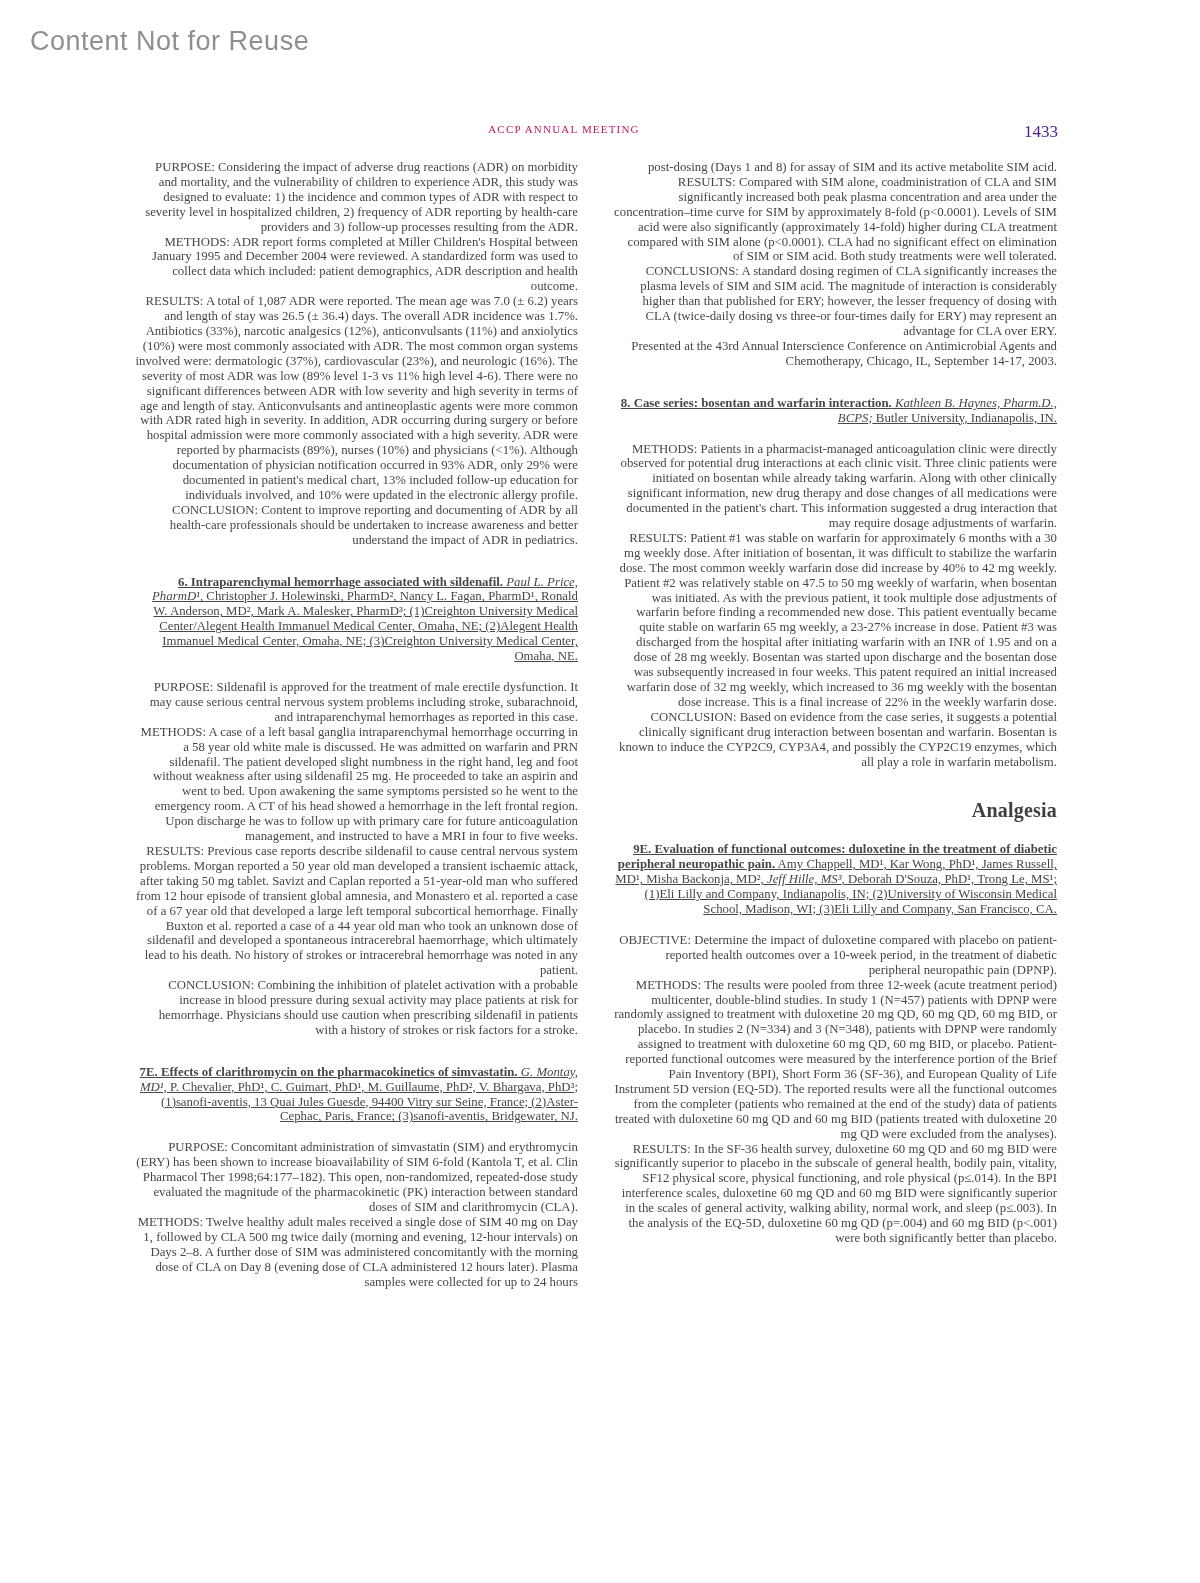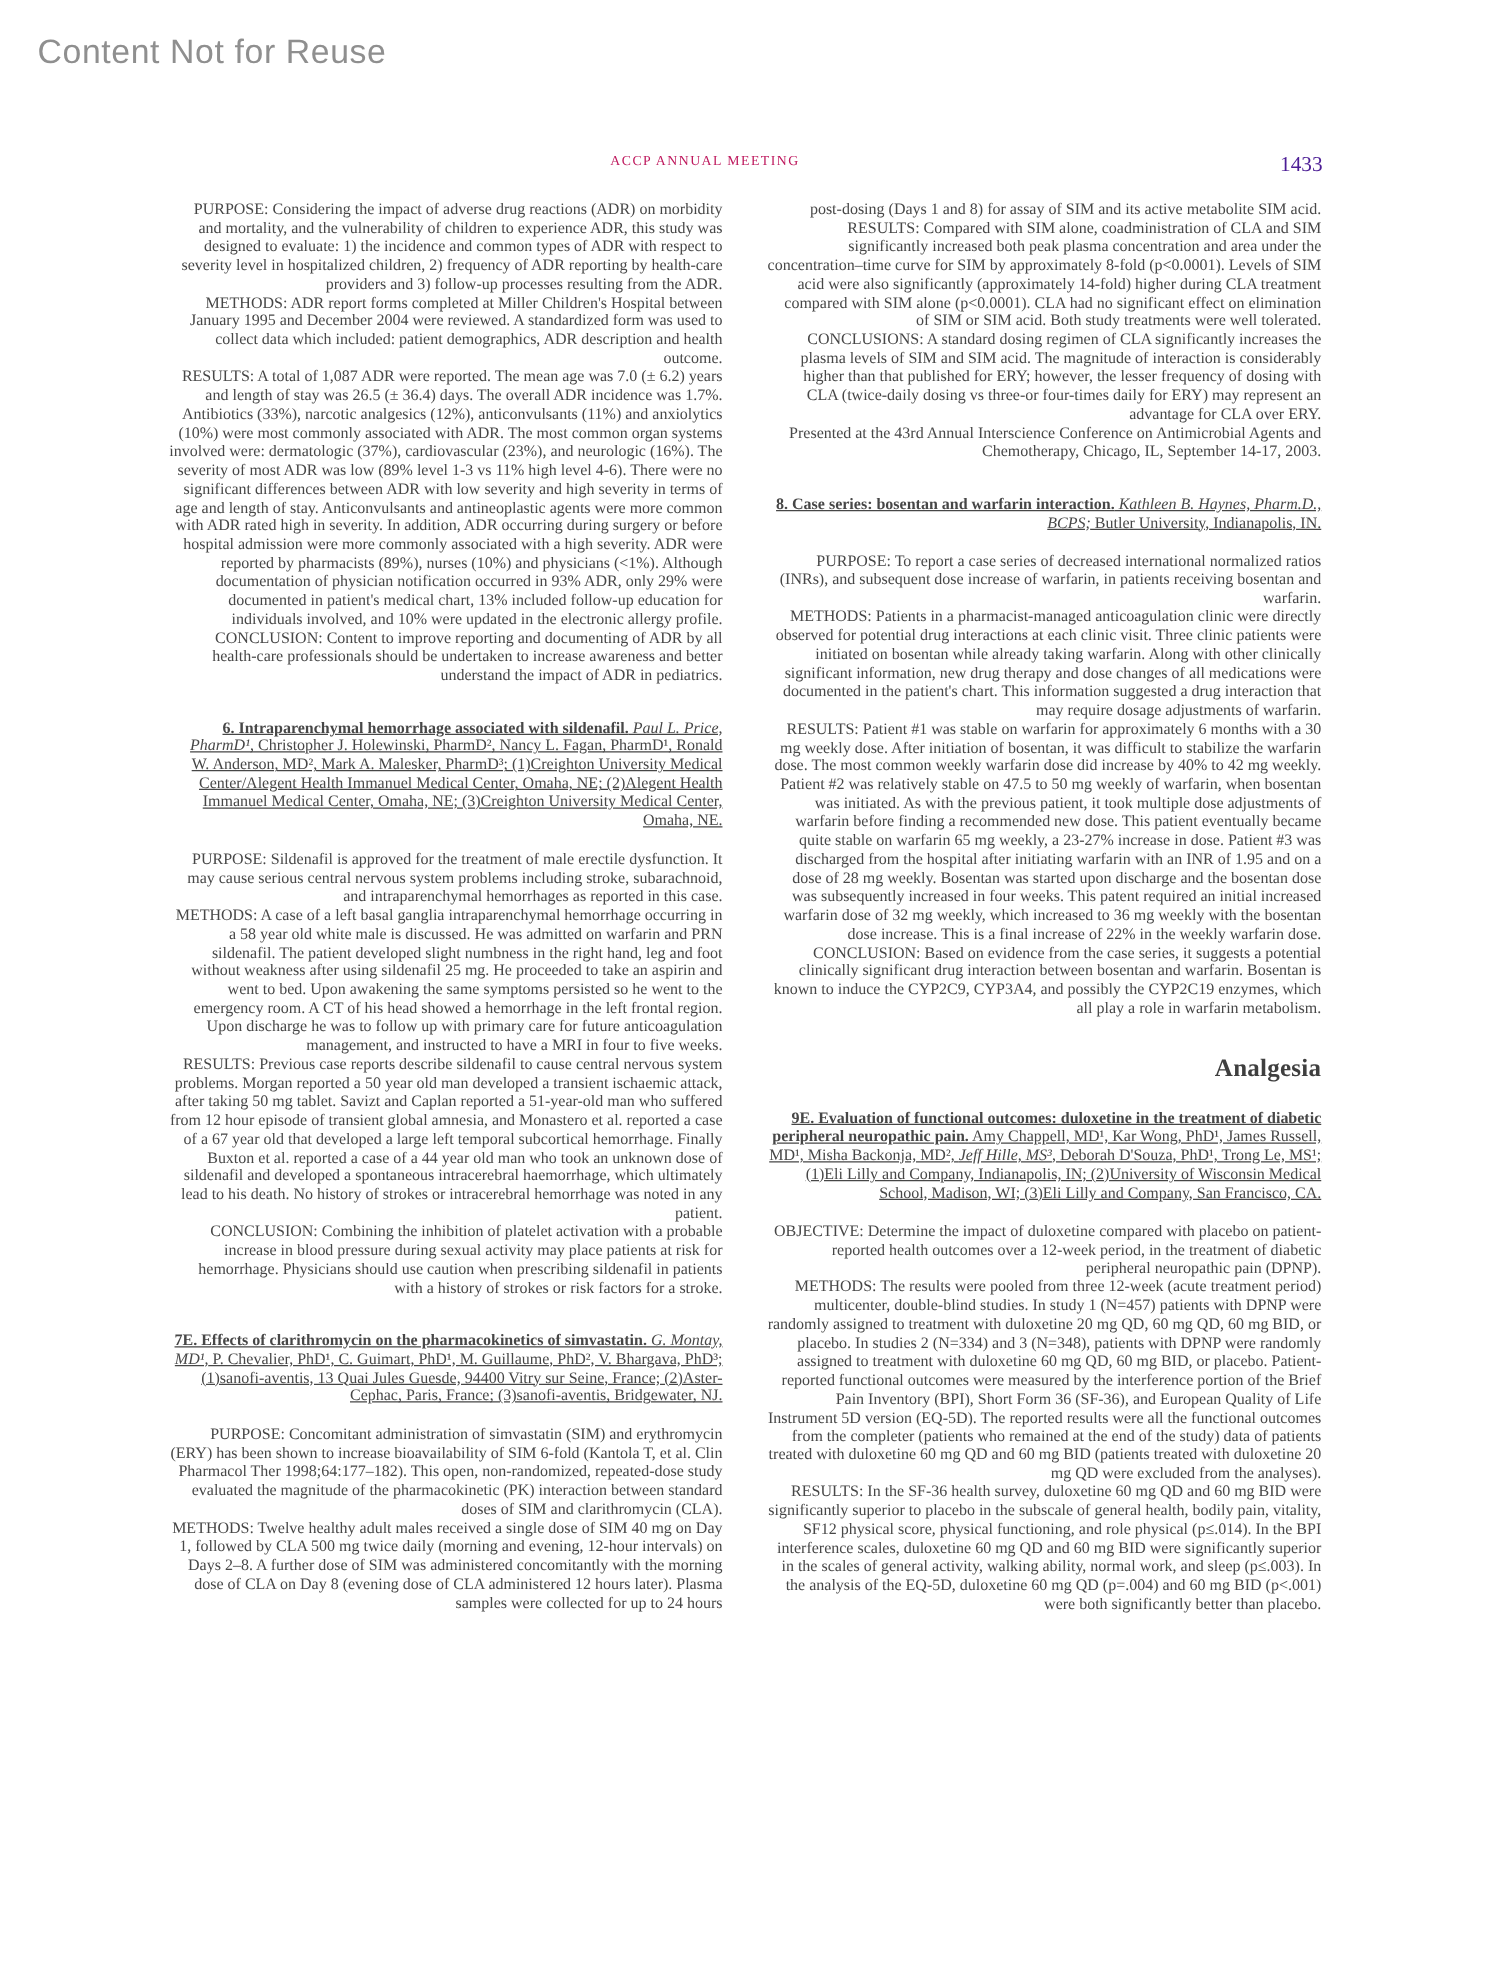--- a/index.html
+++ b/index.html
@@ -61,30 +61,29 @@
 
     <section>
       <p>post-dosing (Days 1 and 8) for assay of SIM and its active metabolite SIM acid.</p>
       <p>RESULTS: Compared with SIM alone, coadministration of CLA and SIM significantly increased both peak plasma concentration and area under the concentration–time curve for SIM by approximately 8-fold (p&lt;0.0001). Levels of SIM acid were also significantly (approximately 14-fold) higher during CLA treatment compared with SIM alone (p&lt;0.0001). CLA had no significant effect on elimination of SIM or SIM acid. Both study treatments were well tolerated.</p>
       <p>CONCLUSIONS: A standard dosing regimen of CLA significantly increases the plasma levels of SIM and SIM acid. The magnitude of interaction is considerably higher than that published for ERY; however, the lesser frequency of dosing with CLA (twice-daily dosing vs three-or four-times daily for ERY) may represent an advantage for CLA over ERY.</p>
       <p>Presented at the 43rd Annual Interscience Conference on Antimicrobial Agents and Chemotherapy, Chicago, IL, September 14-17, 2003.</p>
     </section>
 
     <section class="abstract">
       <p class="abs-heading"><span>8. Case series: bosentan and warfarin interaction.</span><span class="ital"> Kathleen B. Haynes, Pharm.D., BCPS;</span><span class="reg"> Butler University, Indianapolis, IN.</span></p>
-      <p>PURPOSE: To report a case series of decreased international normalized ratios (INRs), and subsequent dose increase of warfarin, in patients receiving bosentan and warfarin.</p>
       <p>METHODS: Patients in a pharmacist-managed anticoagulation clinic were directly observed for potential drug interactions at each clinic visit. Three clinic patients were initiated on bosentan while already taking warfarin. Along with other clinically significant information, new drug therapy and dose changes of all medications were documented in the patient's chart. This information suggested a drug interaction that may require dosage adjustments of warfarin.</p>
       <p>RESULTS: Patient #1 was stable on warfarin for approximately 6 months with a 30 mg weekly dose. After initiation of bosentan, it was difficult to stabilize the warfarin dose. The most common weekly warfarin dose did increase by 40% to 42 mg weekly. Patient #2 was relatively stable on 47.5 to 50 mg weekly of warfarin, when bosentan was initiated. As with the previous patient, it took multiple dose adjustments of warfarin before finding a recommended new dose. This patient eventually became quite stable on warfarin 65 mg weekly, a 23-27% increase in dose. Patient #3 was discharged from the hospital after initiating warfarin with an INR of 1.95 and on a dose of 28 mg weekly. Bosentan was started upon discharge and the bosentan dose was subsequently increased in four weeks. This patent required an initial increased warfarin dose of 32 mg weekly, which increased to 36 mg weekly with the bosentan dose increase. This is a final increase of 22% in the weekly warfarin dose.</p>
       <p>CONCLUSION: Based on evidence from the case series, it suggests a potential clinically significant drug interaction between bosentan and warfarin. Bosentan is known to induce the CYP2C9, CYP3A4, and possibly the CYP2C19 enzymes, which all play a role in warfarin metabolism.</p>
     </section>
 
     <p class="section-heading">Analgesia</p>
 
     <section>
       <p class="abs-heading"><span>9E. Evaluation of functional outcomes: duloxetine in the treatment of diabetic peripheral neuropathic pain.</span><span class="reg"> Amy Chappell, MD¹, Kar Wong, PhD¹, James Russell, MD¹, Misha Backonja, MD², </span><span class="ital">Jeff Hille, MS³</span><span class="reg">, Deborah D'Souza, PhD¹, Trong Le, MS¹; (1)Eli Lilly and Company, Indianapolis, IN; (2)University of Wisconsin Medical School, Madison, WI; (3)Eli Lilly and Company, San Francisco, CA.</span></p>
-      <p>OBJECTIVE: Determine the impact of duloxetine compared with placebo on patient-reported health outcomes over a 12-week period, in the treatment of diabetic peripheral neuropathic pain (DPNP).</p>
+      <p>OBJECTIVE: Determine the impact of duloxetine compared with placebo on patient-reported health outcomes over a 10-week period, in the treatment of diabetic peripheral neuropathic pain (DPNP).</p>
       <p>METHODS: The results were pooled from three 12-week (acute treatment period) multicenter, double-blind studies. In study 1 (N=457) patients with DPNP were randomly assigned to treatment with duloxetine 20 mg QD, 60 mg QD, 60 mg BID, or placebo. In studies 2 (N=334) and 3 (N=348), patients with DPNP were randomly assigned to treatment with duloxetine 60 mg QD, 60 mg BID, or placebo. Patient-reported functional outcomes were measured by the interference portion of the Brief Pain Inventory (BPI), Short Form 36 (SF-36), and European Quality of Life Instrument 5D version (EQ-5D). The reported results were all the functional outcomes from the completer (patients who remained at the end of the study) data of patients treated with duloxetine 60 mg QD and 60 mg BID (patients treated with duloxetine 20 mg QD were excluded from the analyses).</p>
       <p>RESULTS: In the SF-36 health survey, duloxetine 60 mg QD and 60 mg BID were significantly superior to placebo in the subscale of general health, bodily pain, vitality, SF12 physical score, physical functioning, and role physical (p≤.014). In the BPI interference scales, duloxetine 60 mg QD and 60 mg BID were significantly superior in the scales of general activity, walking ability, normal work, and sleep (p≤.003). In the analysis of the EQ-5D, duloxetine 60 mg QD (p=.004) and 60 mg BID (p&lt;.001) were both significantly better than placebo.</p>
     </section>
 
   </div>
 
 </div>
 
 </body></html>

